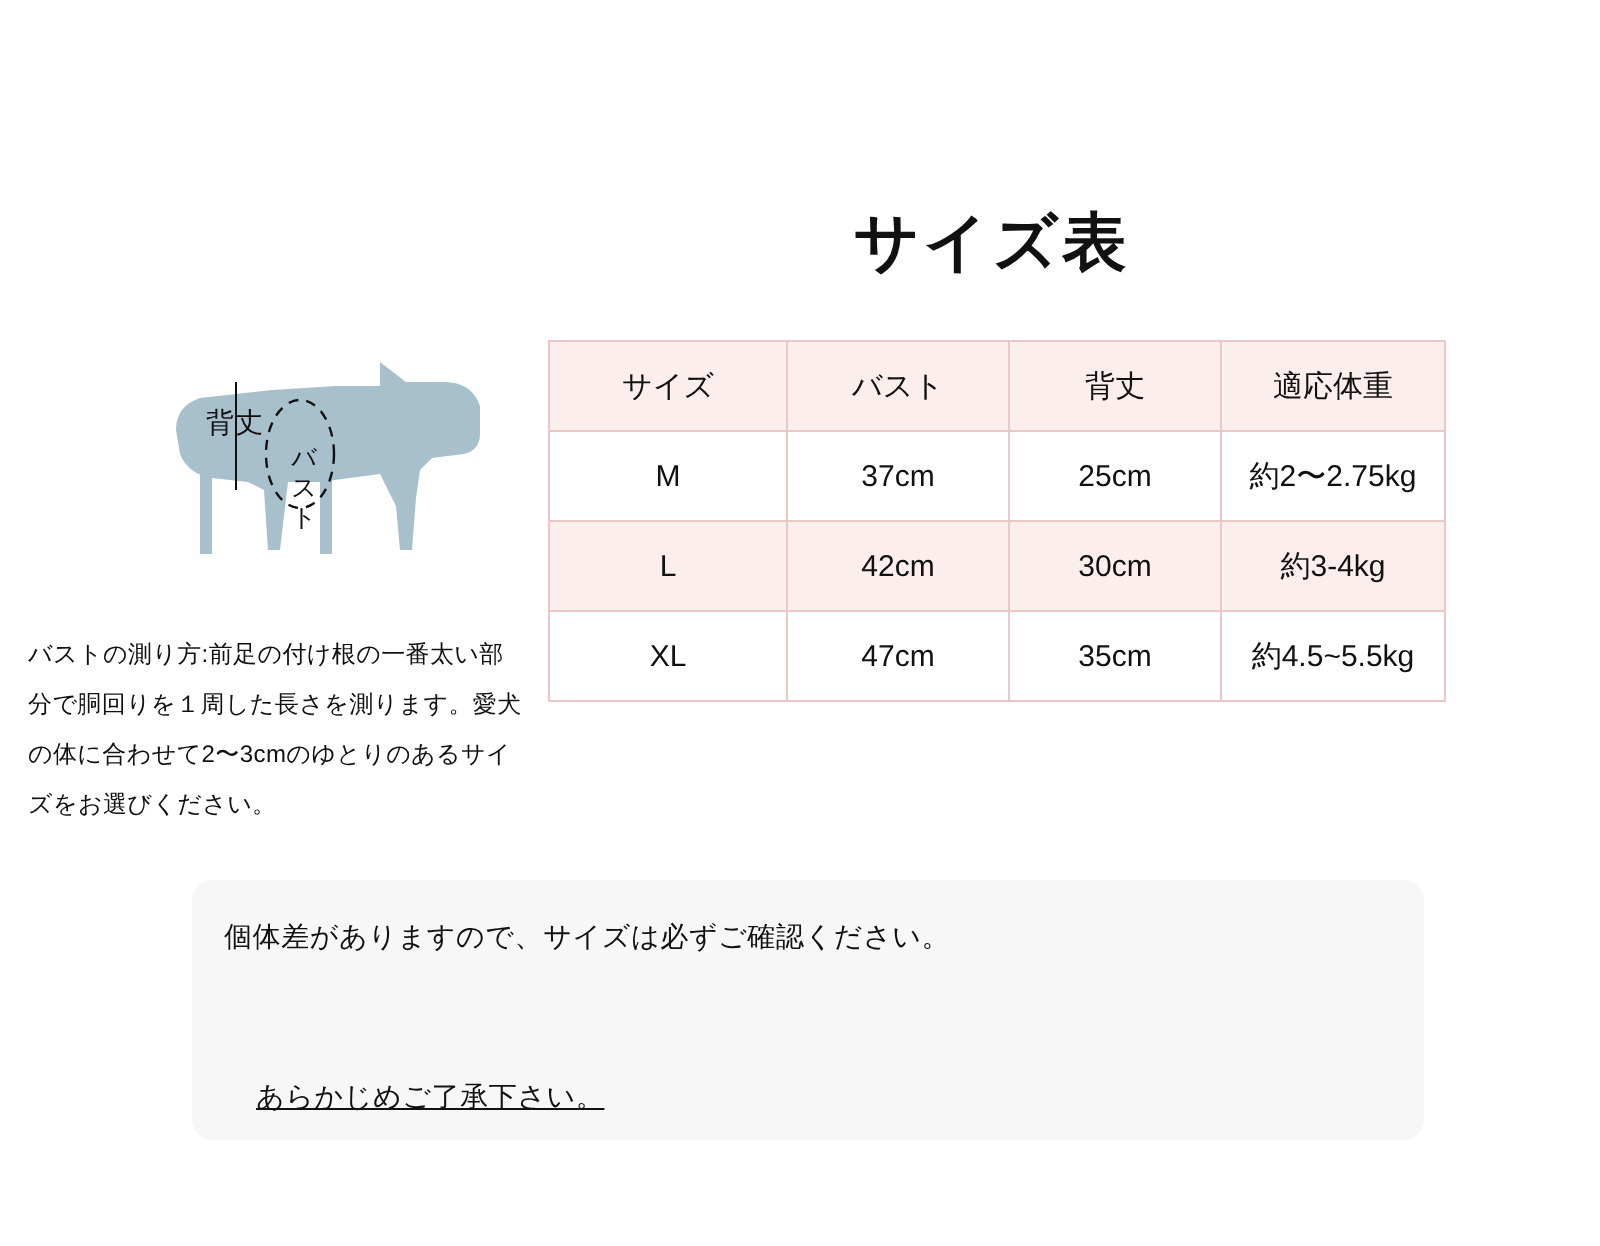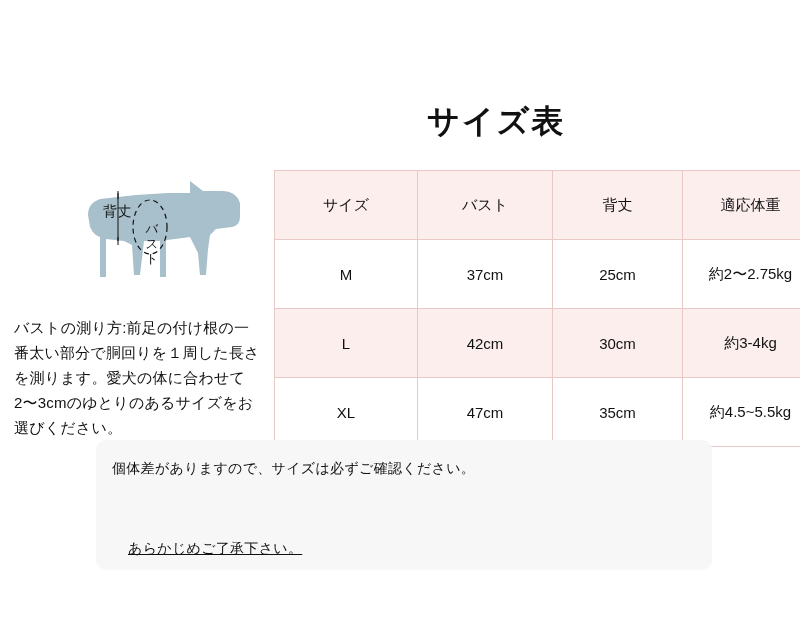--- a/index.html
+++ b/index.html
@@ -58,21 +58,21 @@
     width: 18px;
     text-align: center;
   }
 
   
   .left-note {
     position: absolute;
     left: 14px;
     top: 315px;
     width: 248px;
-    font-size: 15px;
+    font-size: 12px;
     line-height: 25px;
     color: #111;
     letter-spacing: 0.2px;
   }
 
   
   .size-table {
     position: absolute;
     left: 274px;
     top: 170px;
@@ -80,21 +80,21 @@
     border-collapse: collapse;
     table-layout: fixed;
   }
   .size-table td, .size-table th {
     border: 1px solid #e9c8c6;
     height: 44px;
     text-align: center;
     font-size: 15px;
     font-weight: normal;
     color: #111;
-    padding: 12px;
+    padding: 0;
   }
   .size-table thead td {
     background: #fbeeed;
   }
   .size-table tbody tr:nth-child(odd) td {
     background: #ffffff;
   }
   .size-table tbody tr:nth-child(even) td {
     background: #fbeeed;
   }

